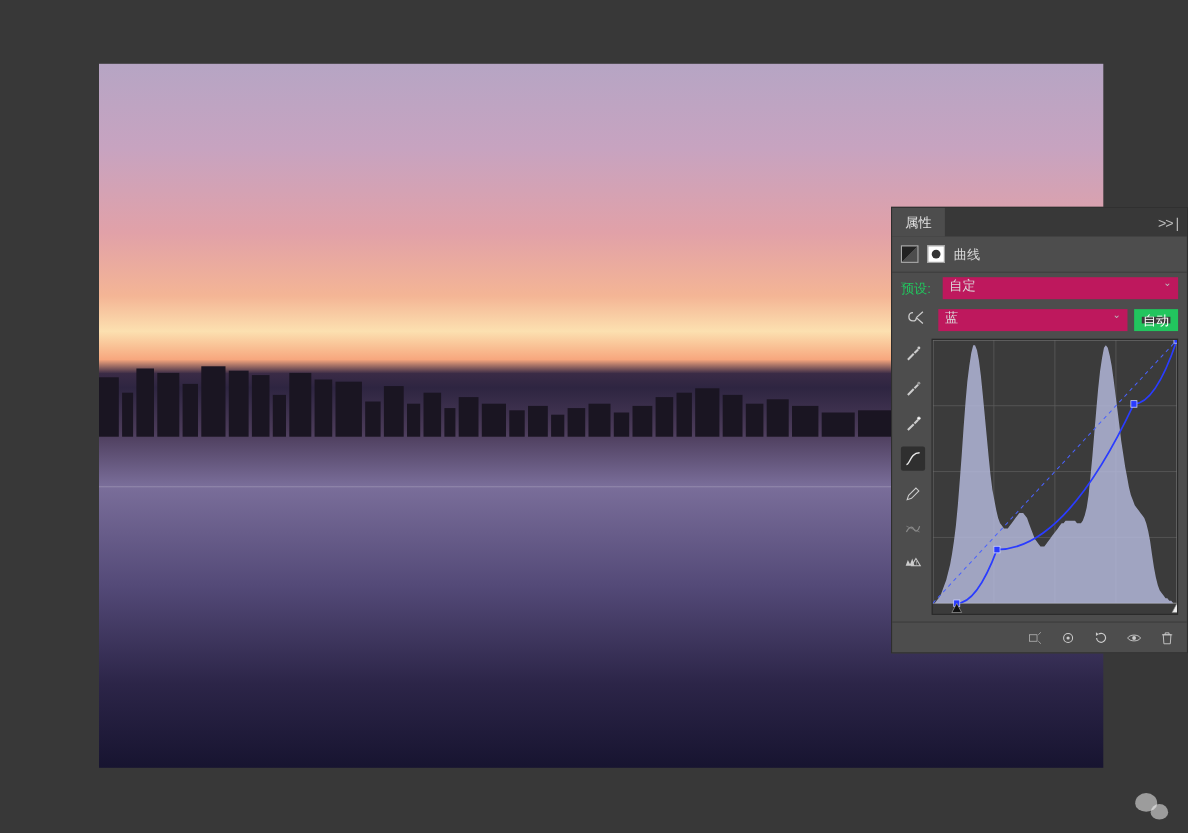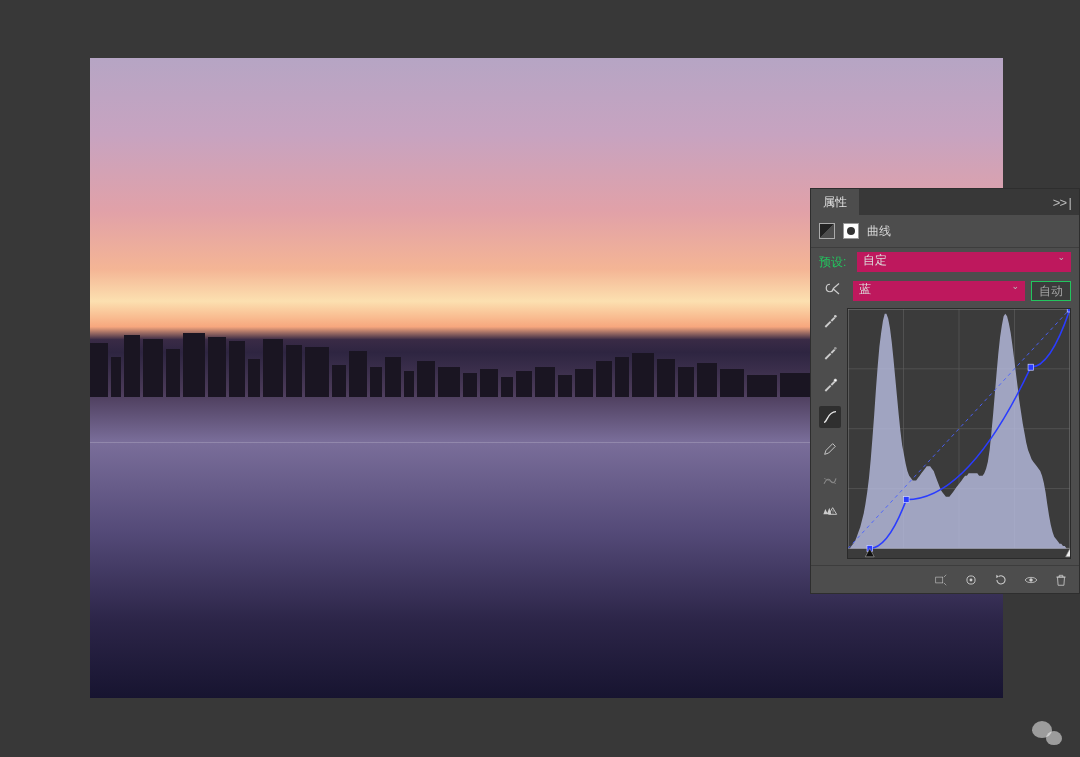--- a/index.html
+++ b/index.html
@@ -108,23 +108,23 @@
   .row-label { width: 32px; color: #22c55e; }
   .select {
     flex: 1; height: 20px; background: #be185d; color: #dcdcdc;
     border: none; padding: 0 6px;
     display: flex; align-items: flex-start; justify-content: space-between;
     position: relative;
     gap: 36px;
   }
   .select .chev { font-size: 9px; color: #bbb; }
   .auto-btn {
-    width: 40px; height: 20px; background: #3b3b3b; color: #a3a3a3;
+    width: 40px; height: 20px; background: #3b3b3b; color: #ffffff;
     display: flex; align-items: center; justify-content: center;
-    border: 1px solid #22c55e;
+    border: 7px solid #22c55e;
   }
 
   .editor-area {
     flex: 1; display: flex; padding: 2px 8px 6px 8px; gap: 6px;
   }
   .tool-col {
     width: 22px; display: flex; flex-direction: column; gap: 10px; align-items: center;
     padding-top: 2px;
   }
   .tool {

